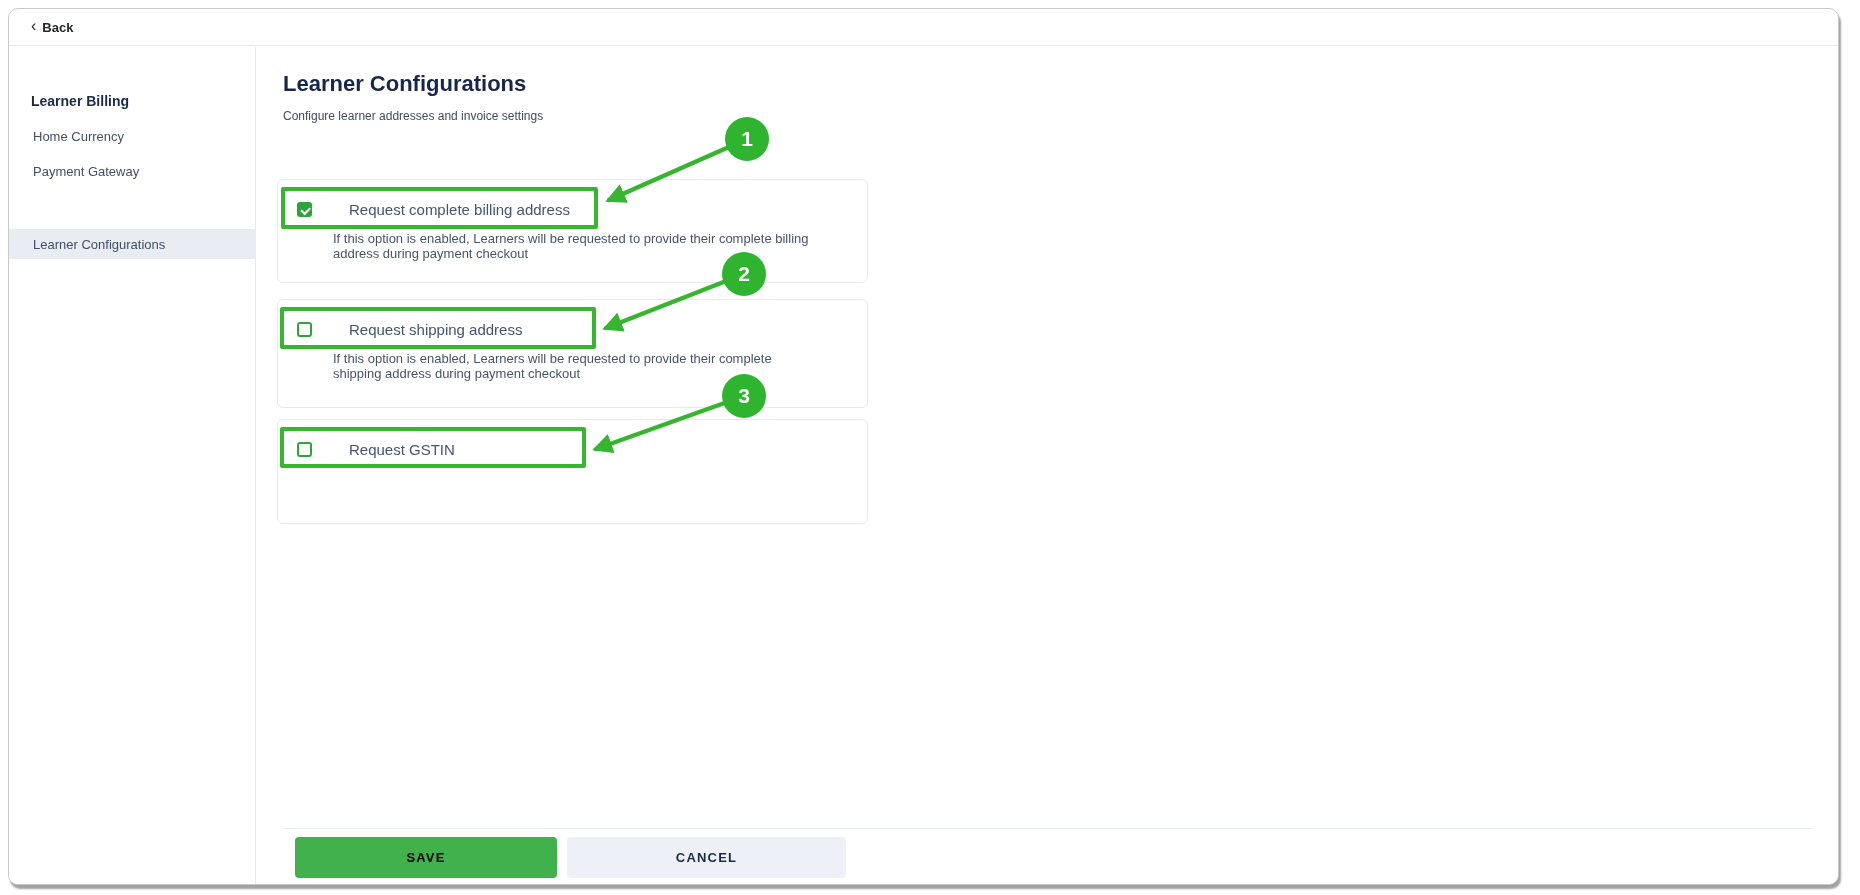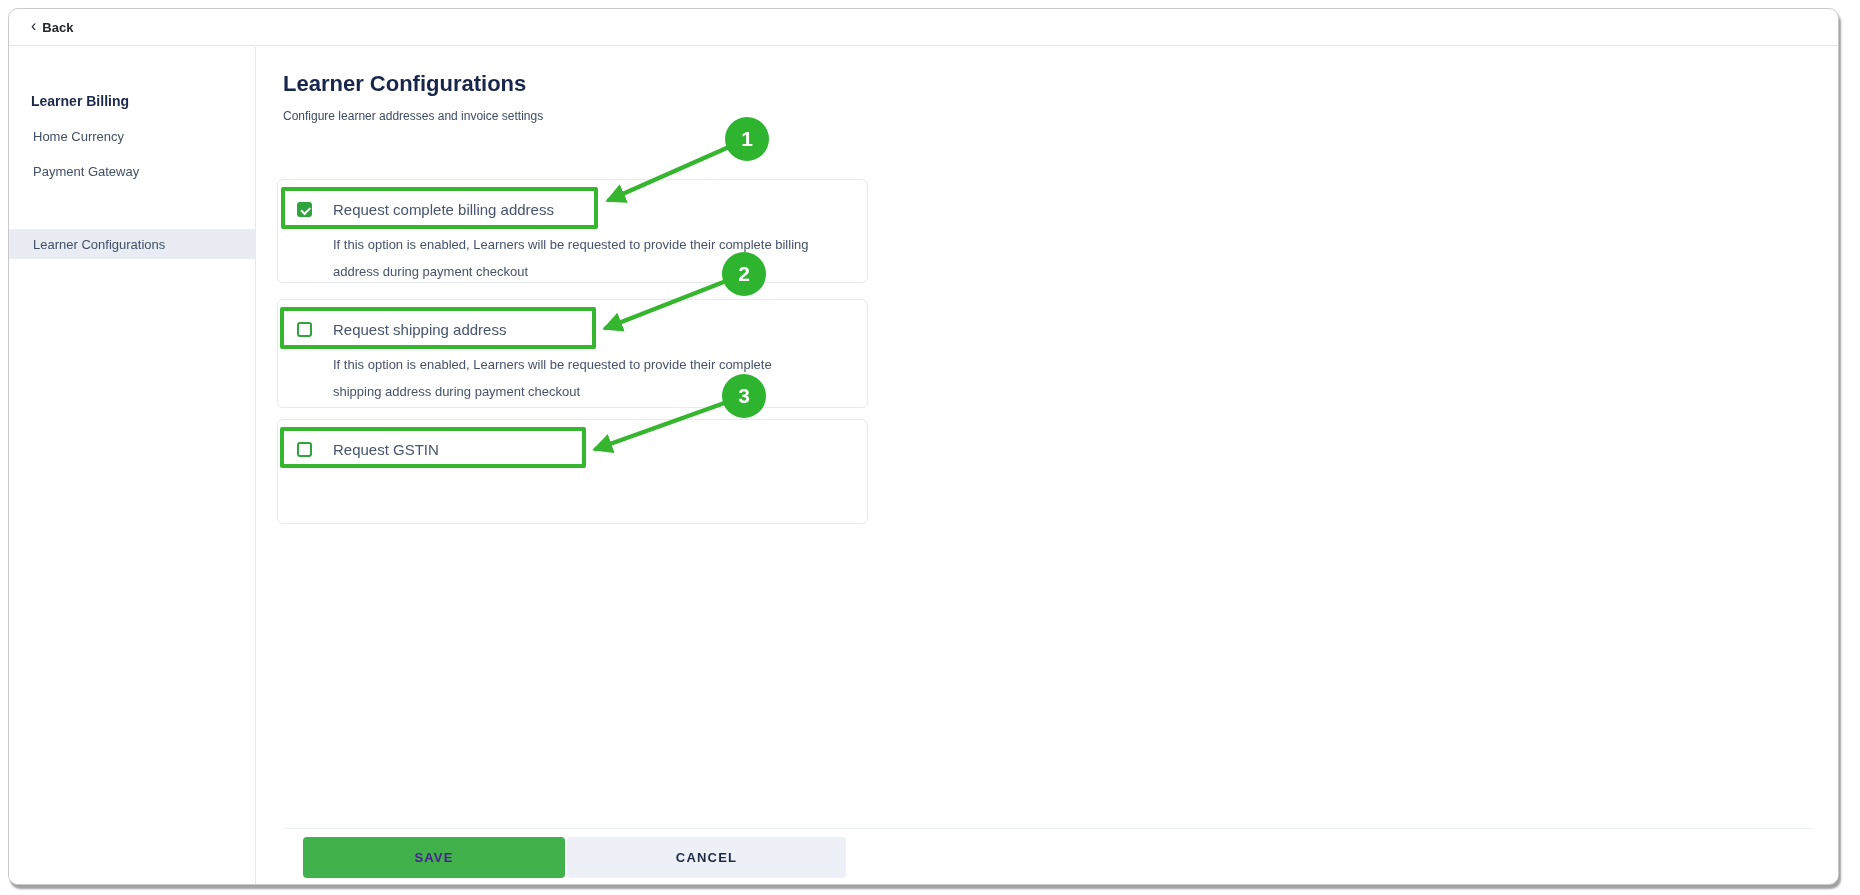--- a/index.html
+++ b/index.html
@@ -28,30 +28,30 @@
 
   
   .main-title { position:absolute; left:274px; top:62px; font-size:22px; font-weight:700; color:#17264a; }
   .main-sub { position:absolute; left:274px; top:100px; font-size:12px; color:#3d4b64; }
 
   .opt-card { position:absolute; left:268px; width:591px; background:#fff;
     border:1px solid #e7e9ef; border-radius:6px; z-index:1; }
   .card-0 { top:170px; height:104px; }
   .card-1 { top:290px; height:109px; }
   .card-2 { top:410px; height:105px; }
-  .opt-row { position:absolute; left:19px; top:21px; display:flex; align-items:center; gap:21px; cursor:pointer; }
+  .opt-row { position:absolute; left:19px; top:21px; display:flex; align-items:center; gap:37px; cursor:pointer; }
   .cbx { width:15px; height:15px; border:2px solid #2fa43c; border-radius:3px;
     background:#fff; position:relative; flex:0 0 auto; }
   .cbx.checked { background:#2fa43c; }
   .cbx.checked::after { content:""; position:absolute; left:2px; top:2.5px;
     width:7px; height:3.5px; border-left:2px solid #fff; border-bottom:2px solid #fff;
     transform:rotate(-45deg); }
   .opt-label { font-size:15px; color:#46546e; }
   .opt-desc { position:absolute; left:55px; top:51px; width:480px;
-    font-size:13px; line-height:27px; color:#46536b; }
+    font-size:13px; line-height:15px; color:#46536b; }
 
   
   .hl-rect { position:absolute; border:4px solid #36b52e; border-radius:2px; z-index:2; }
   .hl-0 { left:272px; top:178px; width:317px; height:42px; }
   .hl-1 { left:271px; top:298px; width:316px; height:42px; }
   .hl-2 { left:271px; top:418px; width:306px; height:41px; }
 
   
   .arrows { position:absolute; left:0; top:0; width:1831px; height:877px;
     z-index:3; pointer-events:none; }
@@ -60,21 +60,21 @@
     display:flex; align-items:center; justify-content:center; }
   .nc-0 { left:716px; top:108px; }
   .nc-1 { left:713px; top:243px; }
   .nc-2 { left:713px; top:365px; }
 
   
   .footer-divider { position:absolute; left:274px; top:819px; width:1530px;
     height:1px; background:#e9edf4; }
   .btn { position:absolute; top:828px; height:41px; border:none; border-radius:4px;
     font-family:inherit; font-size:13px; font-weight:700; letter-spacing:1.2px; cursor:pointer; }
-  .btn-save { left:294px; width:262px; background:#41b14b; color:#4c1d95; }
+  .btn-save { left:286px; width:262px; background:#41b14b; color:#000000; }
   .btn-cancel { left:558px; width:279px; background:#edf0f7; color:#1d2a46; }
 </style>
 </head>
 <body>
 
 <div class="page">
 
   <div class="topbar">
     <div class="back">
       <span class="chev">‹</span>

